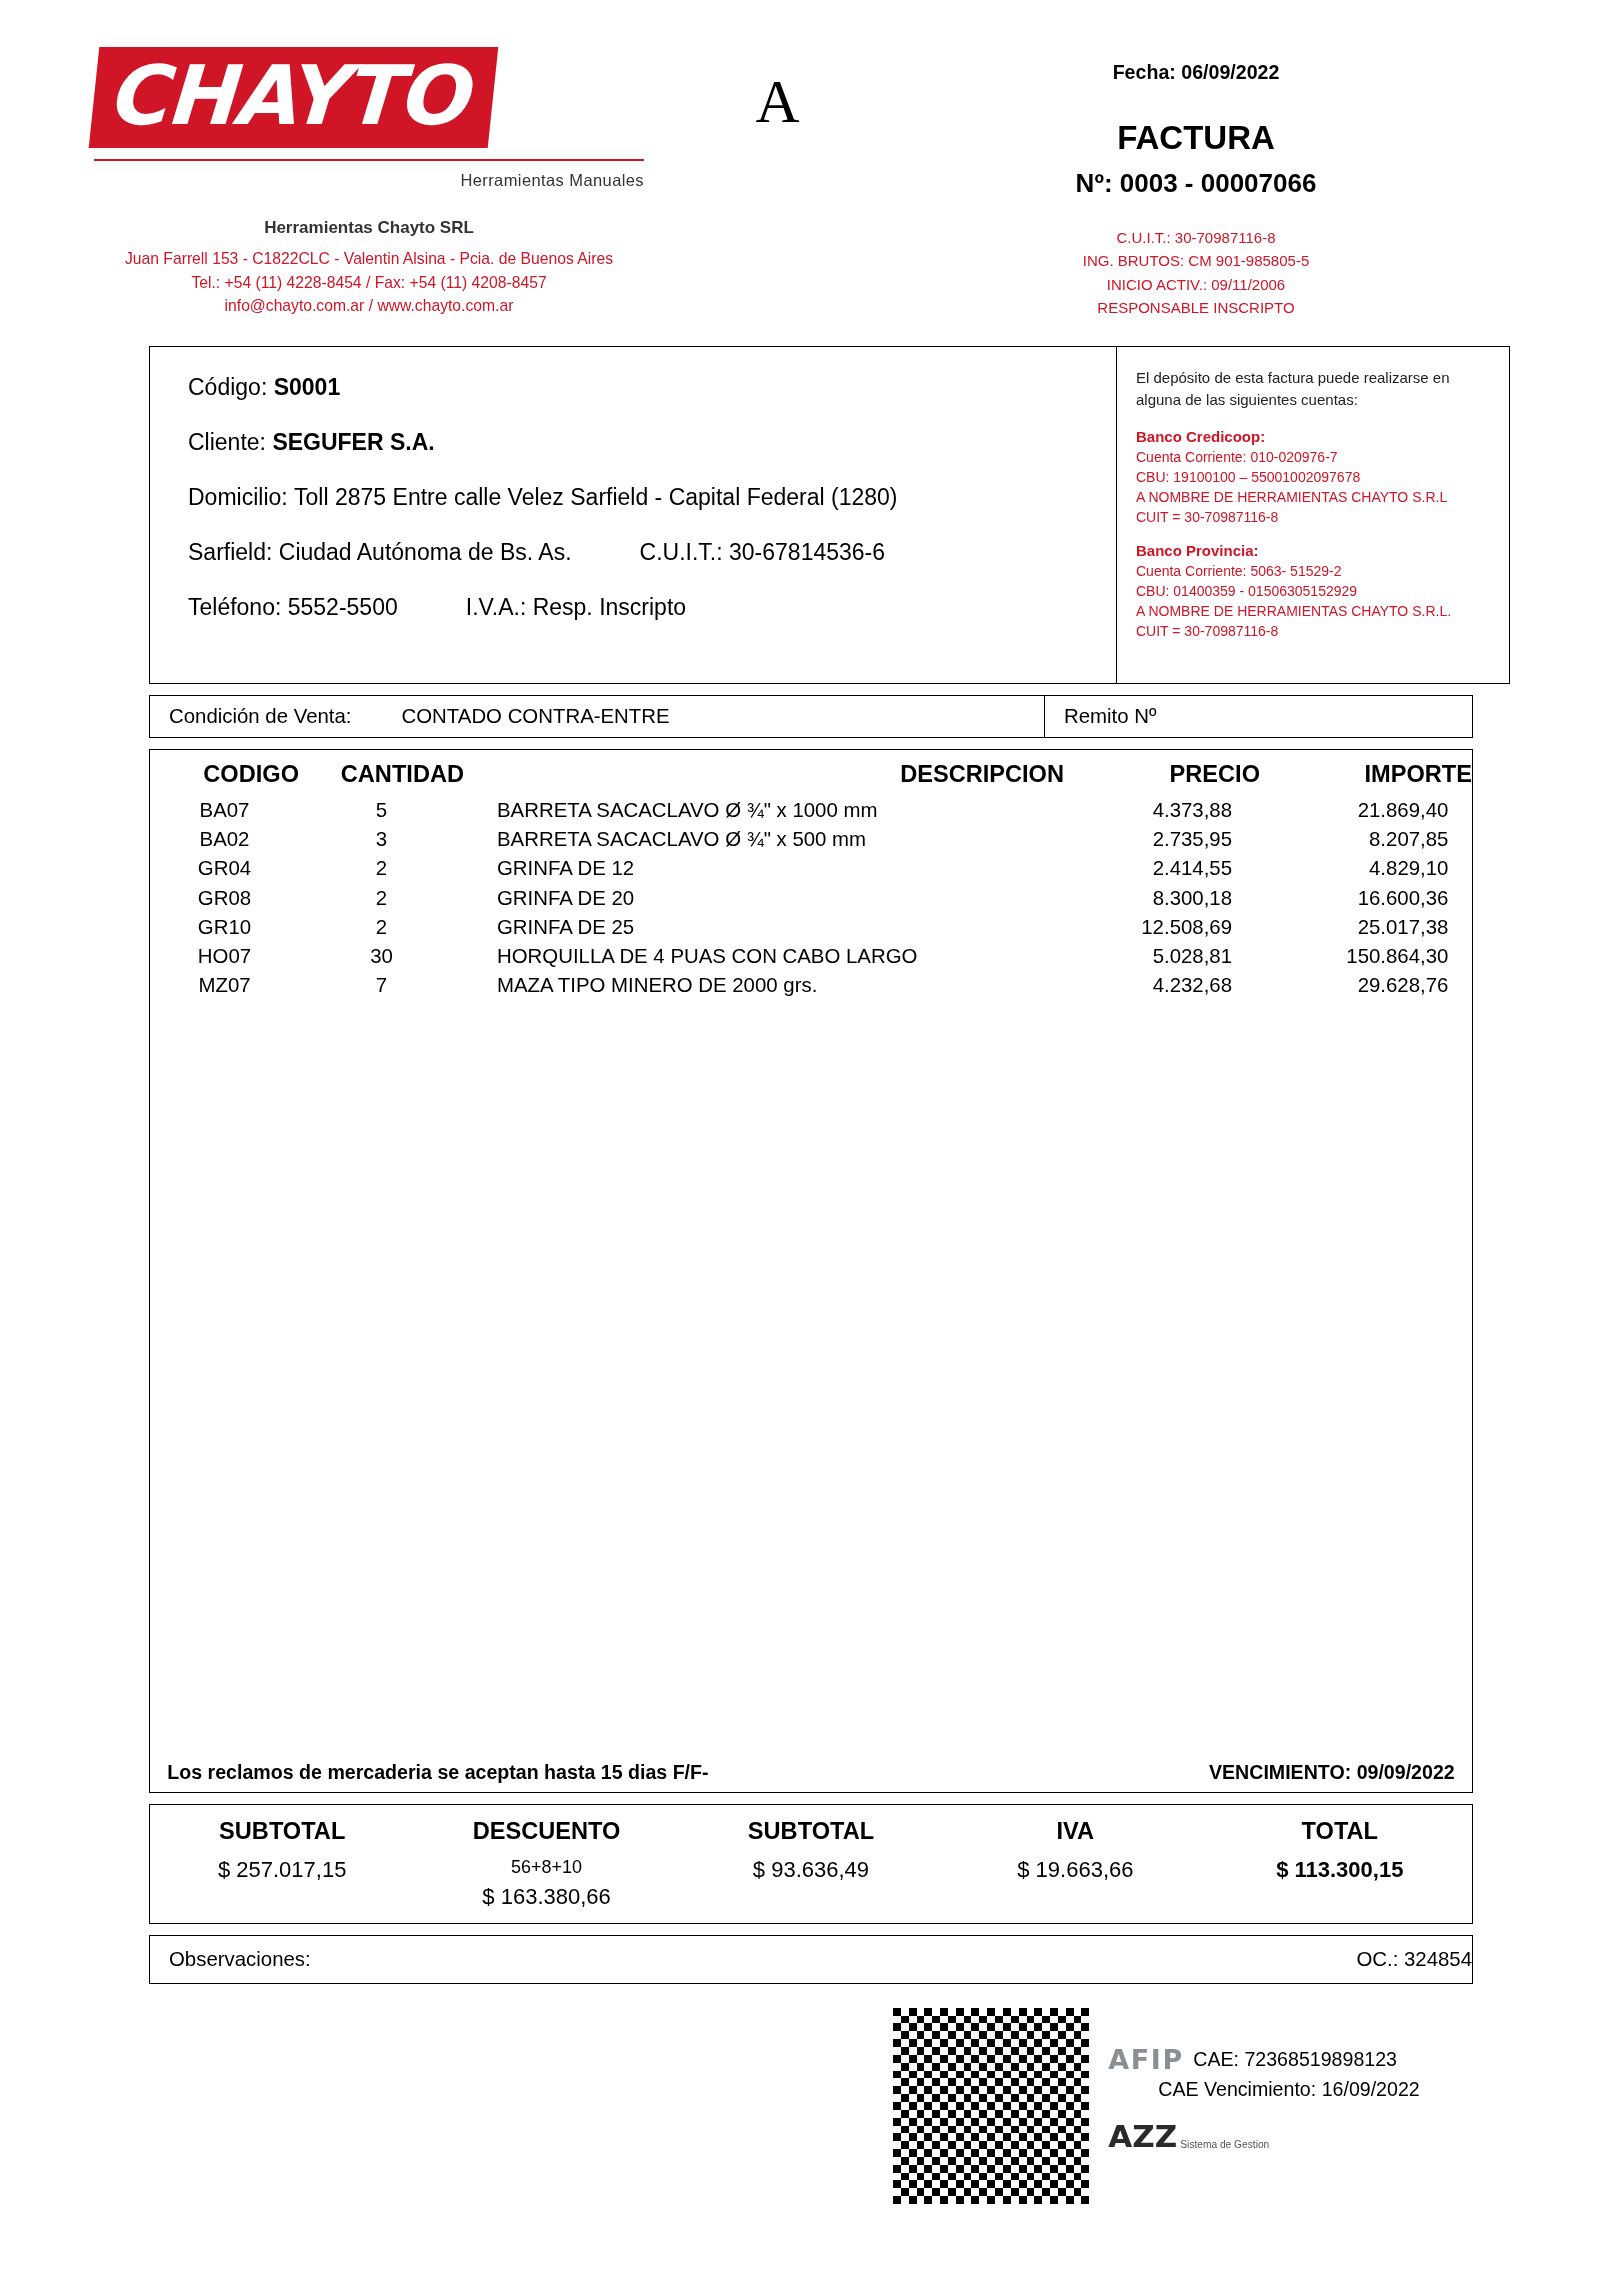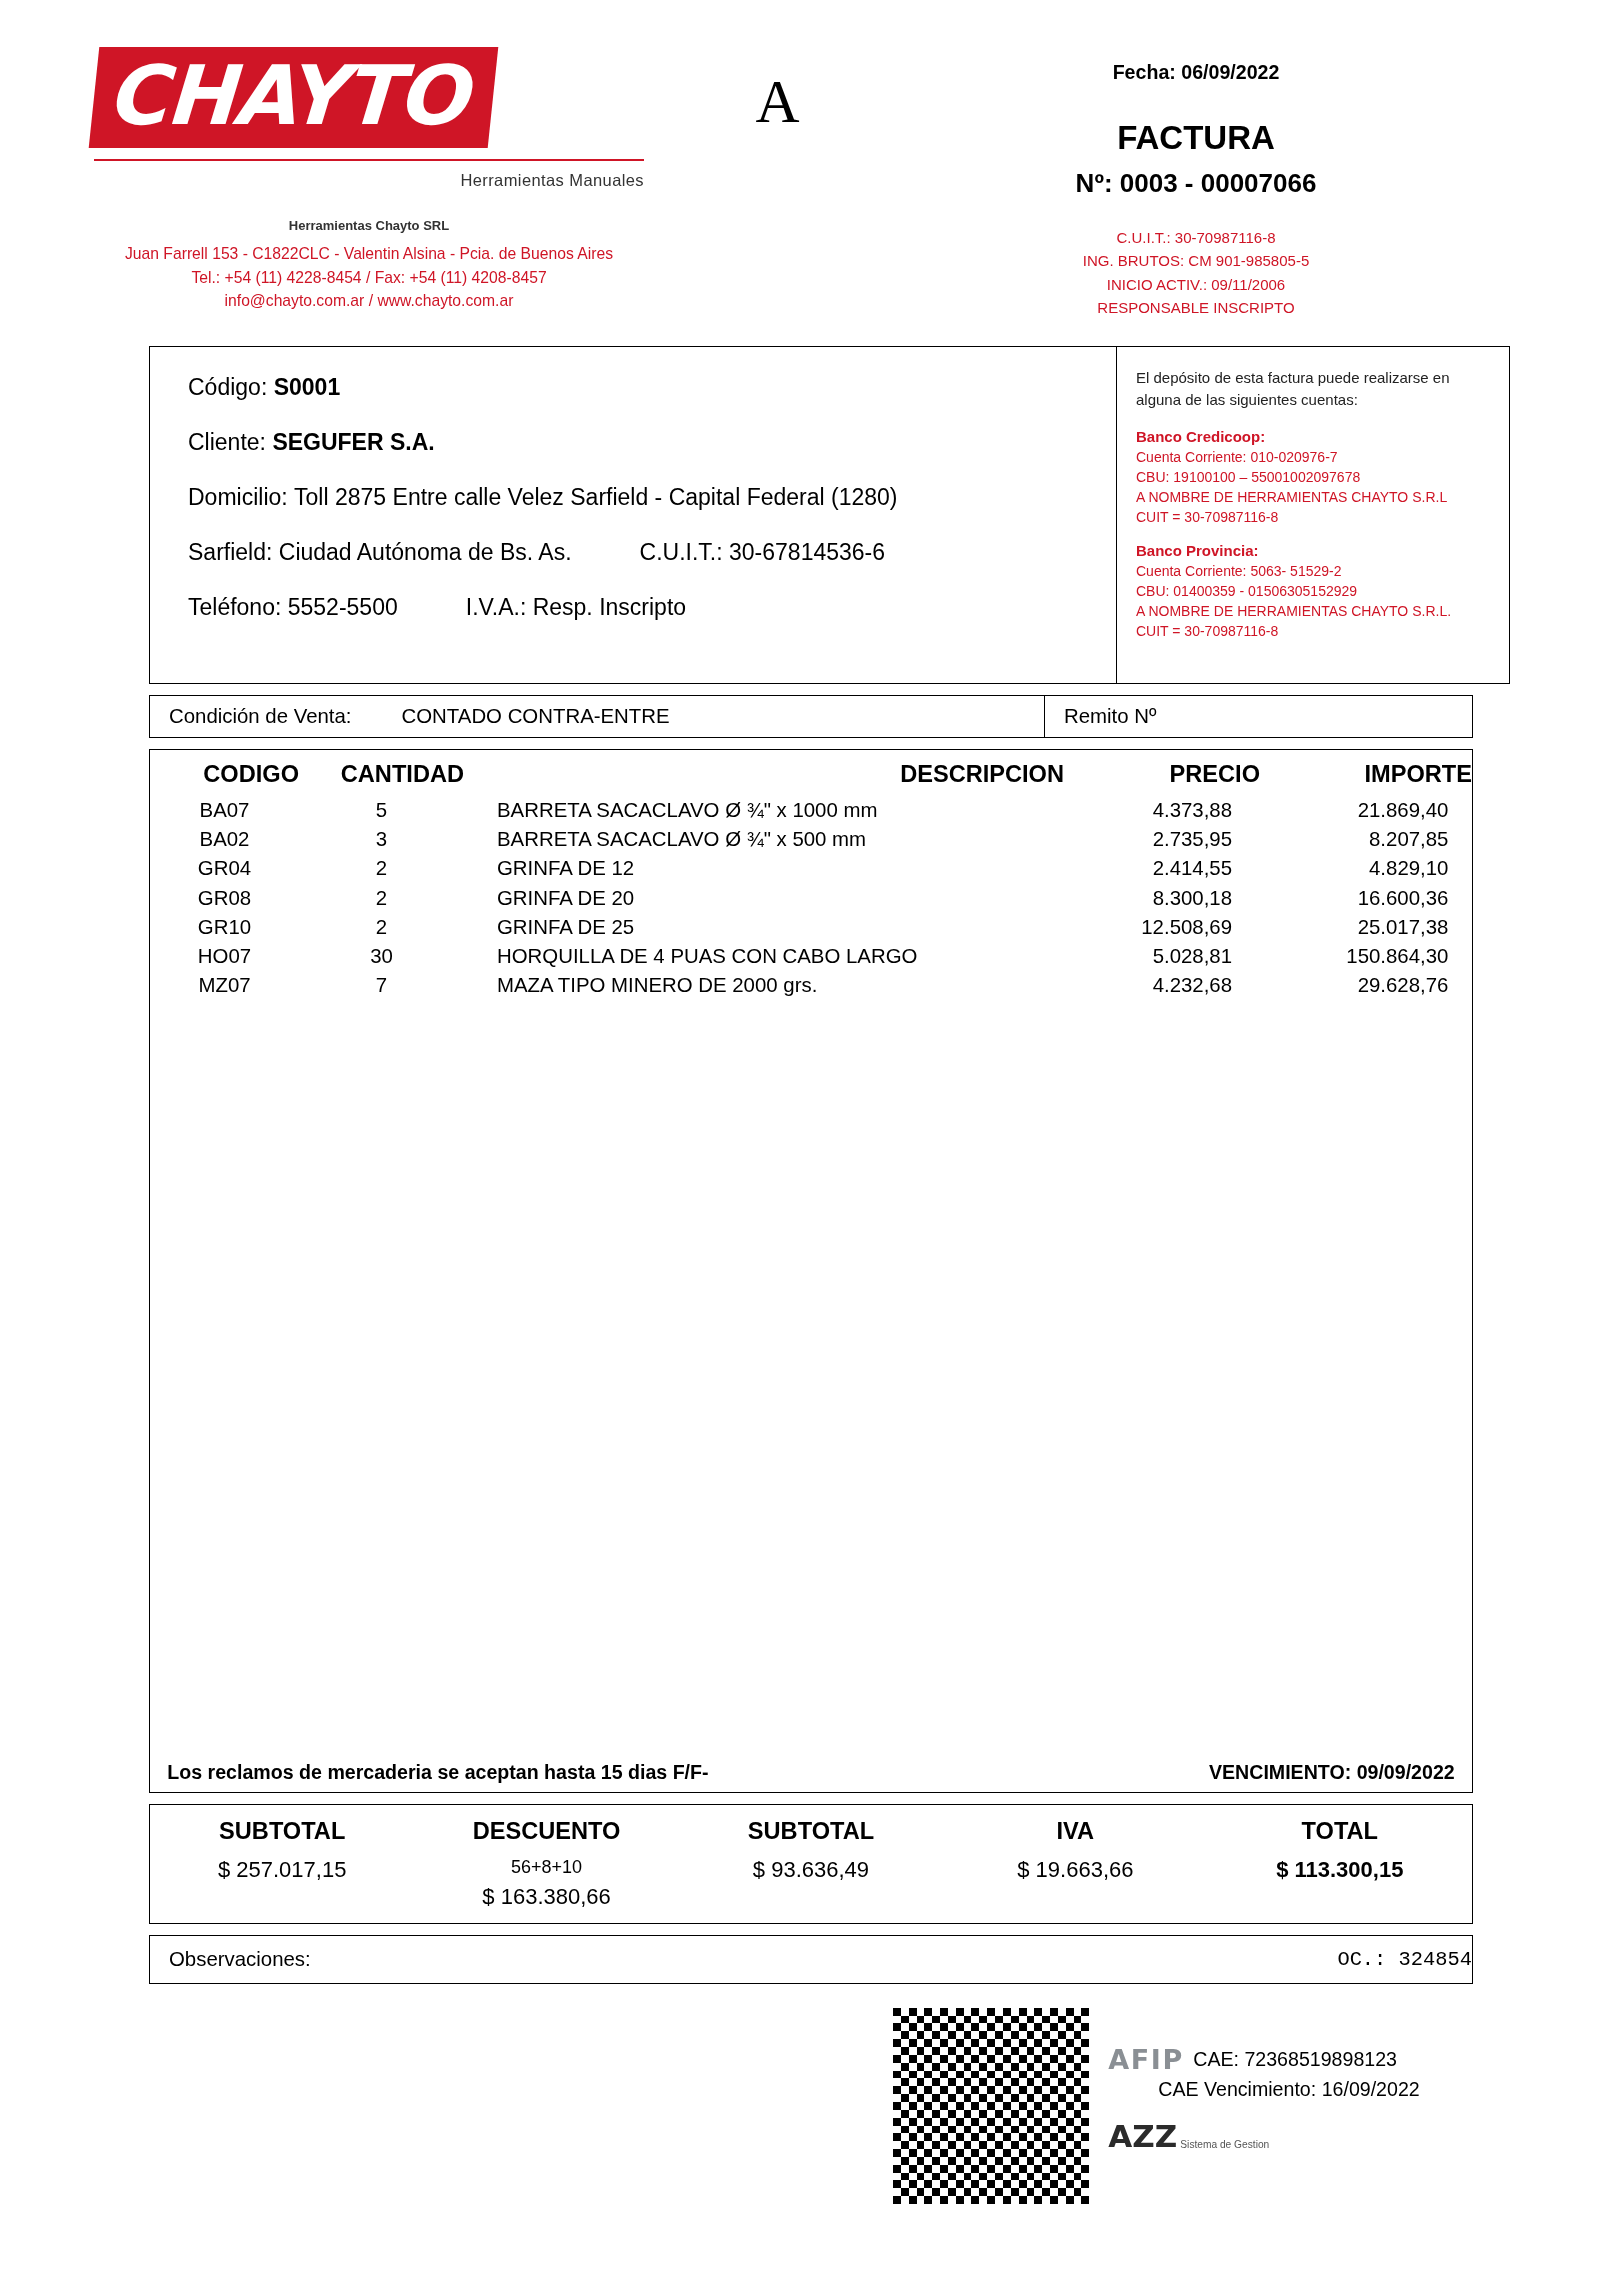--- a/index.html
+++ b/index.html
@@ -62,21 +62,21 @@
     margin-top: 9.4px;
     letter-spacing: 0.4px;
   }
   .company-block {
     text-align: center;
     width: 550px;
     margin-top: 28px;
   }
   .company-name {
     font-weight: bold;
-    font-size: 13px;
+    font-size: 17px;
     color: #333;
     margin-bottom: 9.4px;
   }
   .company-line {
     font-size: 15.7px;
     color: #cf1526;
     line-height: 1.5;
   }
 
   .hdr-mid {
@@ -265,21 +265,21 @@
     margin: 11px 149px 0 149px;
     border: 1.6px solid #000;
     height: 49px;
     display: flex;
     align-items: center;
     padding-left: 19px;
     font-size: 20.4px;
     box-sizing: border-box;
     justify-content: space-between;
   }
-  .obs-value { margin-left: 49px; font-family: Liberation Mono, monospace; }
+  .obs-value { margin-left: 49px; }
 
   
   .footer {
     margin: 23.6px 149px 0 149px;
     display: flex;
     align-items: flex-start;
     justify-content: center;
   }
   .qr {
     width: 196px;

